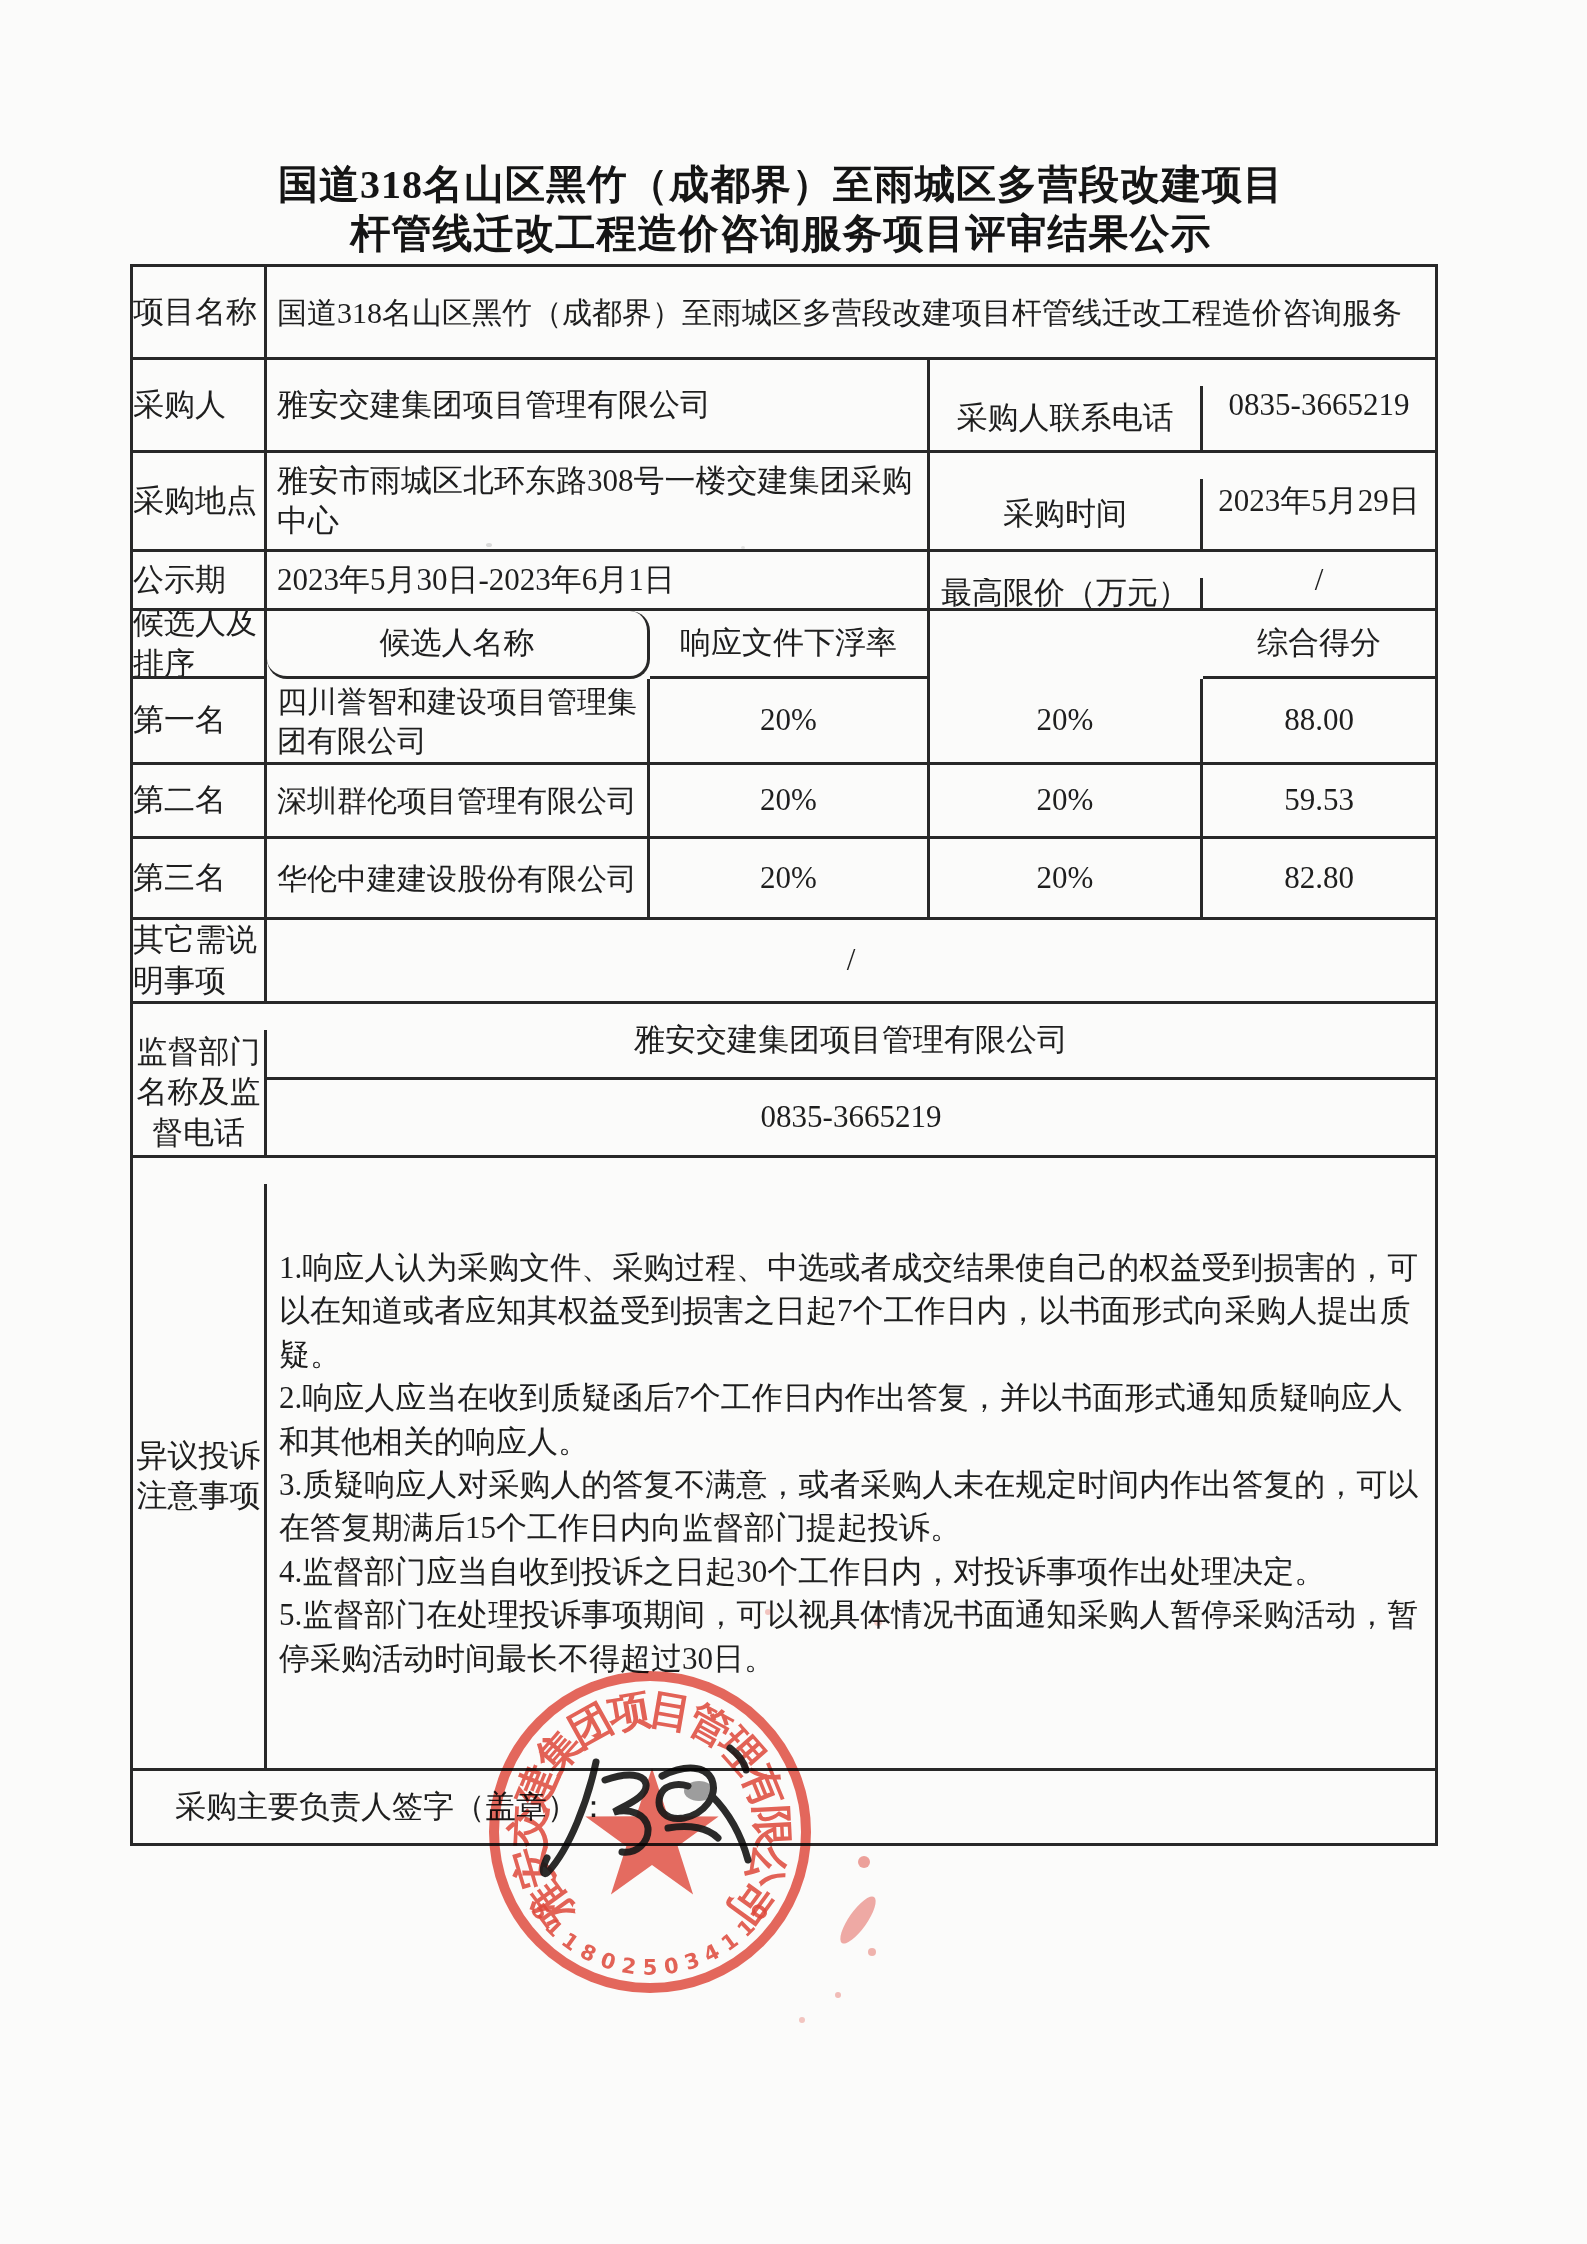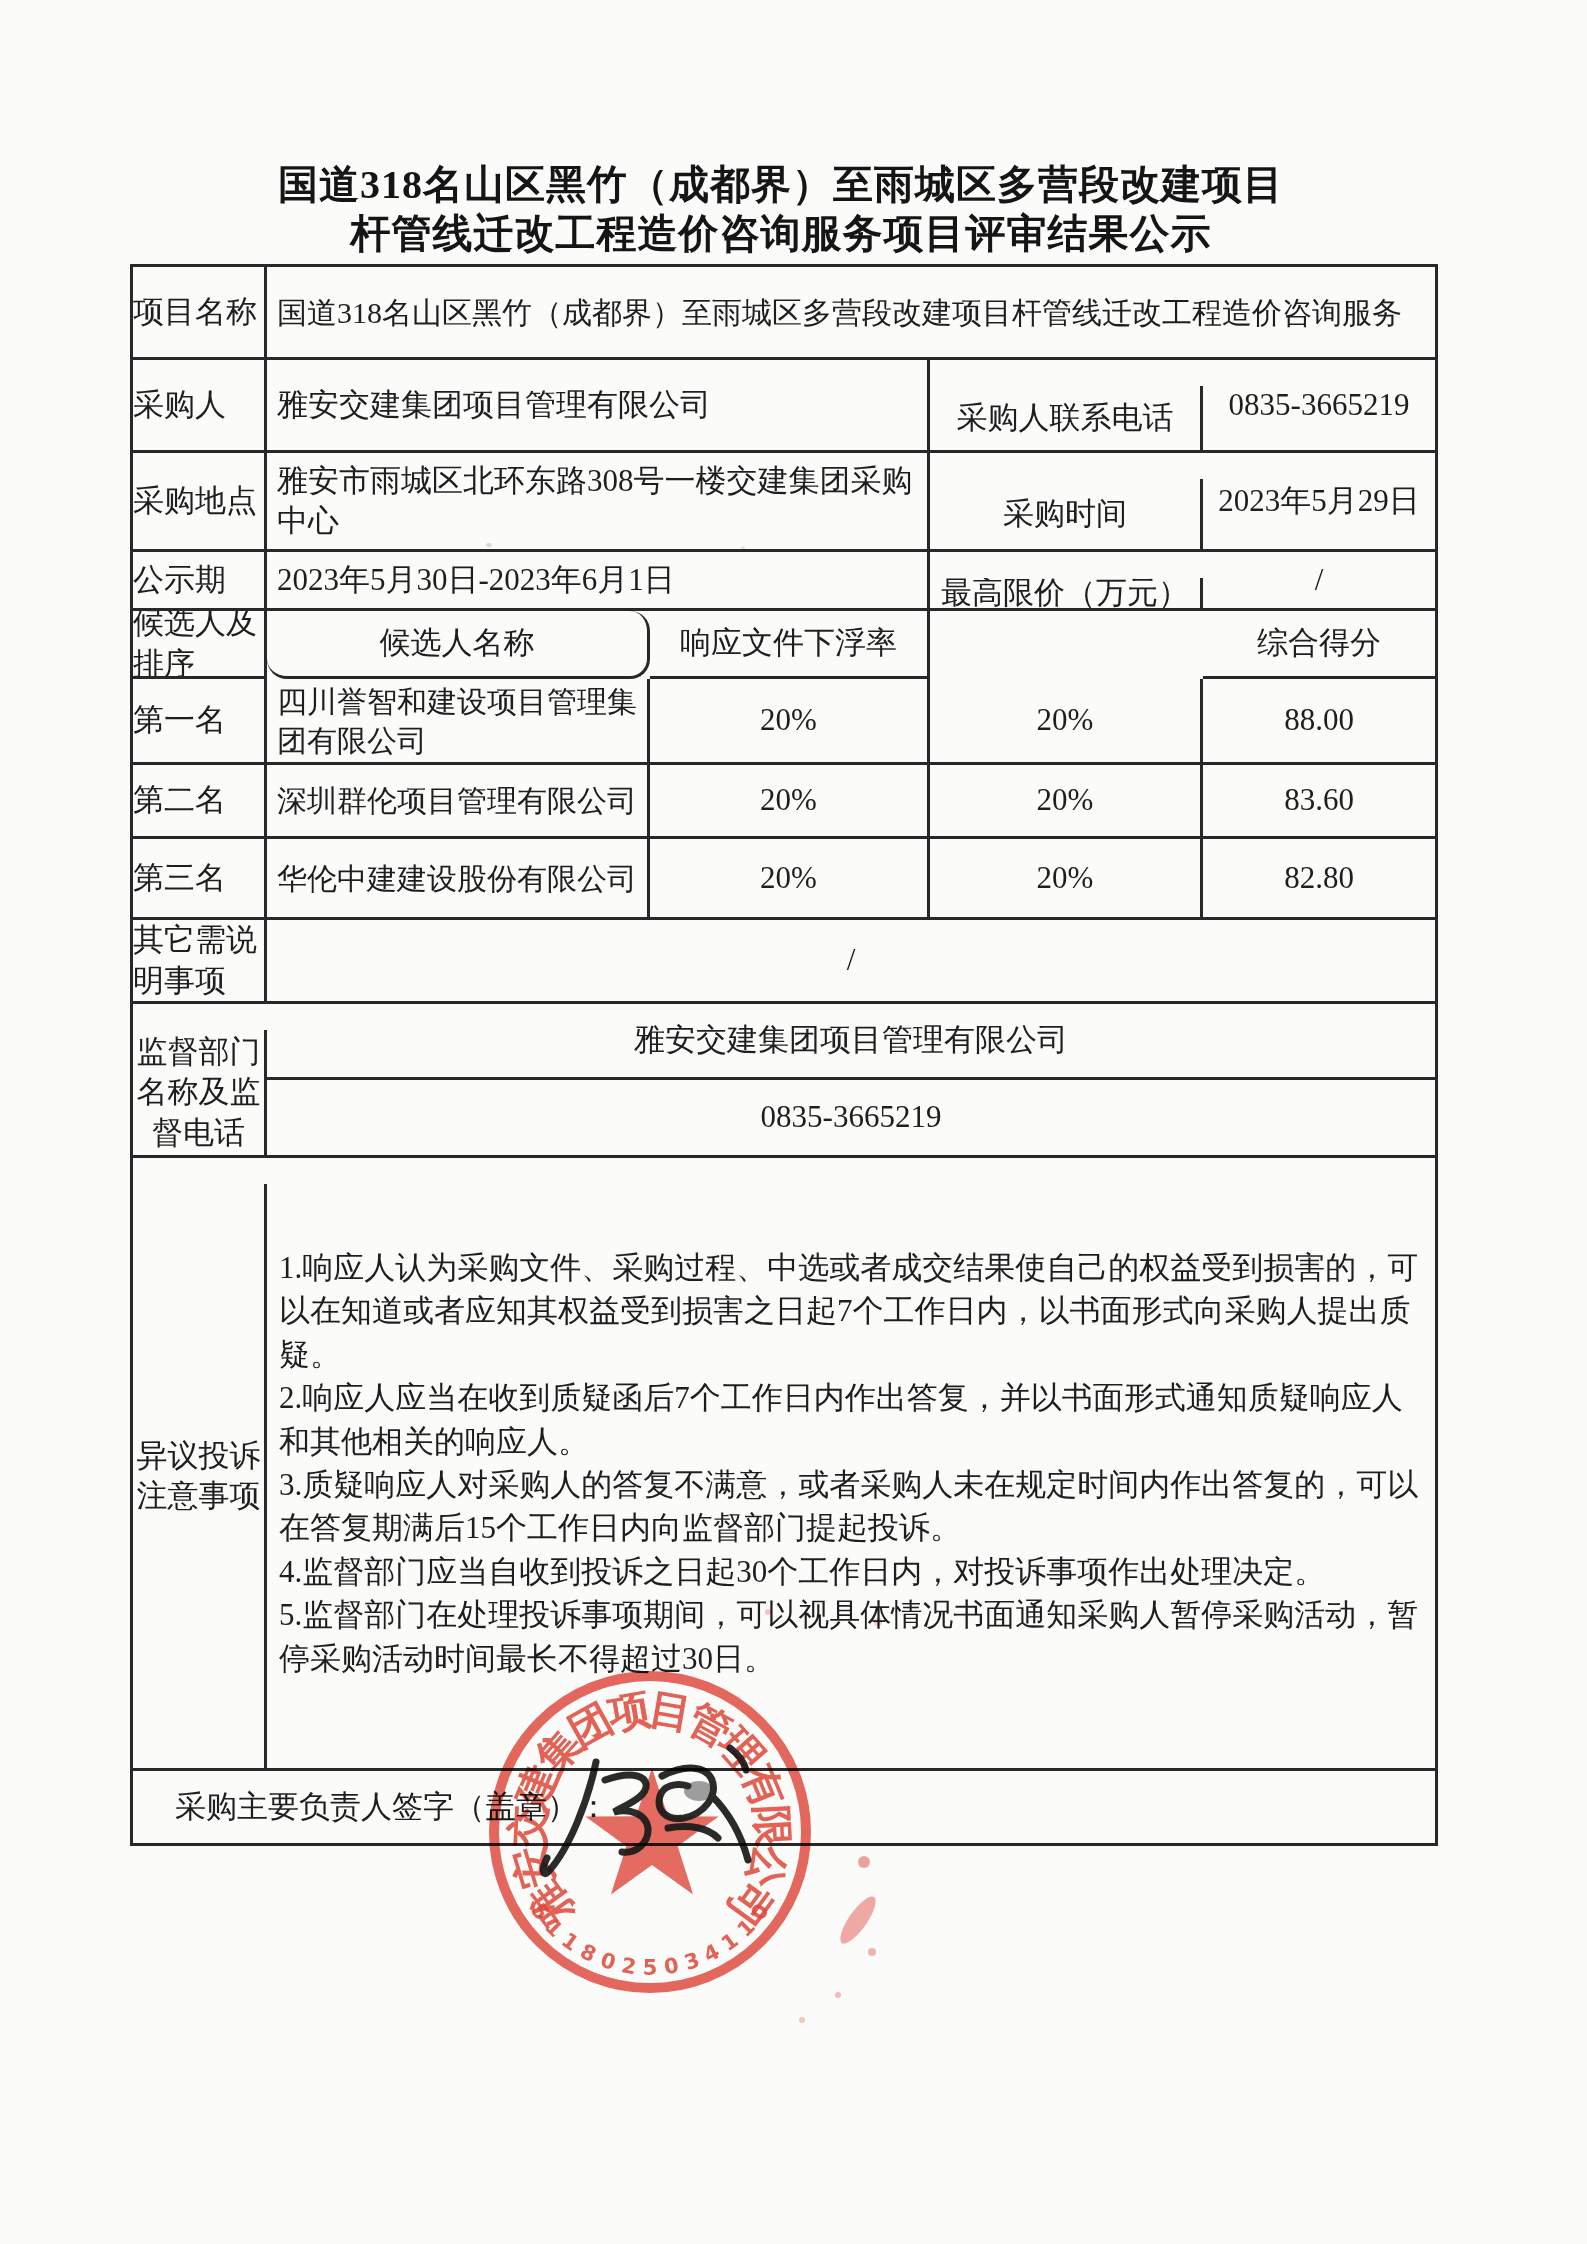--- a/index.html
+++ b/index.html
@@ -85,21 +85,21 @@
   <div class="c lab" style="grid-row:6;grid-column:1;">第一名</div>
   <div class="c val fs30" style="grid-row:6;grid-column:2;">四川誉智和建设项目管理集团有限公司</div>
   <div class="c ctr" style="grid-row:6;grid-column:3;">20%</div>
   <div class="c ctr" style="grid-row:6;grid-column:4;">20%</div>
   <div class="c ctr noR" style="grid-row:6;grid-column:5;">88.00</div>
 
   <div class="c lab" style="grid-row:7;grid-column:1;">第二名</div>
   <div class="c val fs30" style="grid-row:7;grid-column:2;">深圳群伦项目管理有限公司</div>
   <div class="c ctr" style="grid-row:7;grid-column:3;">20%</div>
   <div class="c ctr" style="grid-row:7;grid-column:4;">20%</div>
-  <div class="c ctr noR" style="grid-row:7;grid-column:5;">83.60</div>
+  <div class="c ctr noR" style="grid-row:7;grid-column:5;">59.53</div>
 
   <div class="c lab" style="grid-row:8;grid-column:1;">第三名</div>
   <div class="c val fs30" style="grid-row:8;grid-column:2;">华伦中建建设股份有限公司</div>
   <div class="c ctr" style="grid-row:8;grid-column:3;">20%</div>
   <div class="c ctr" style="grid-row:8;grid-column:4;">20%</div>
   <div class="c ctr noR" style="grid-row:8;grid-column:5;">82.80</div>
 
   <div class="c lab" style="grid-row:9;grid-column:1;">其它需说
 明事项</div>
   <div class="c ctr noR" style="grid-row:9;grid-column:2/6;">/</div>

